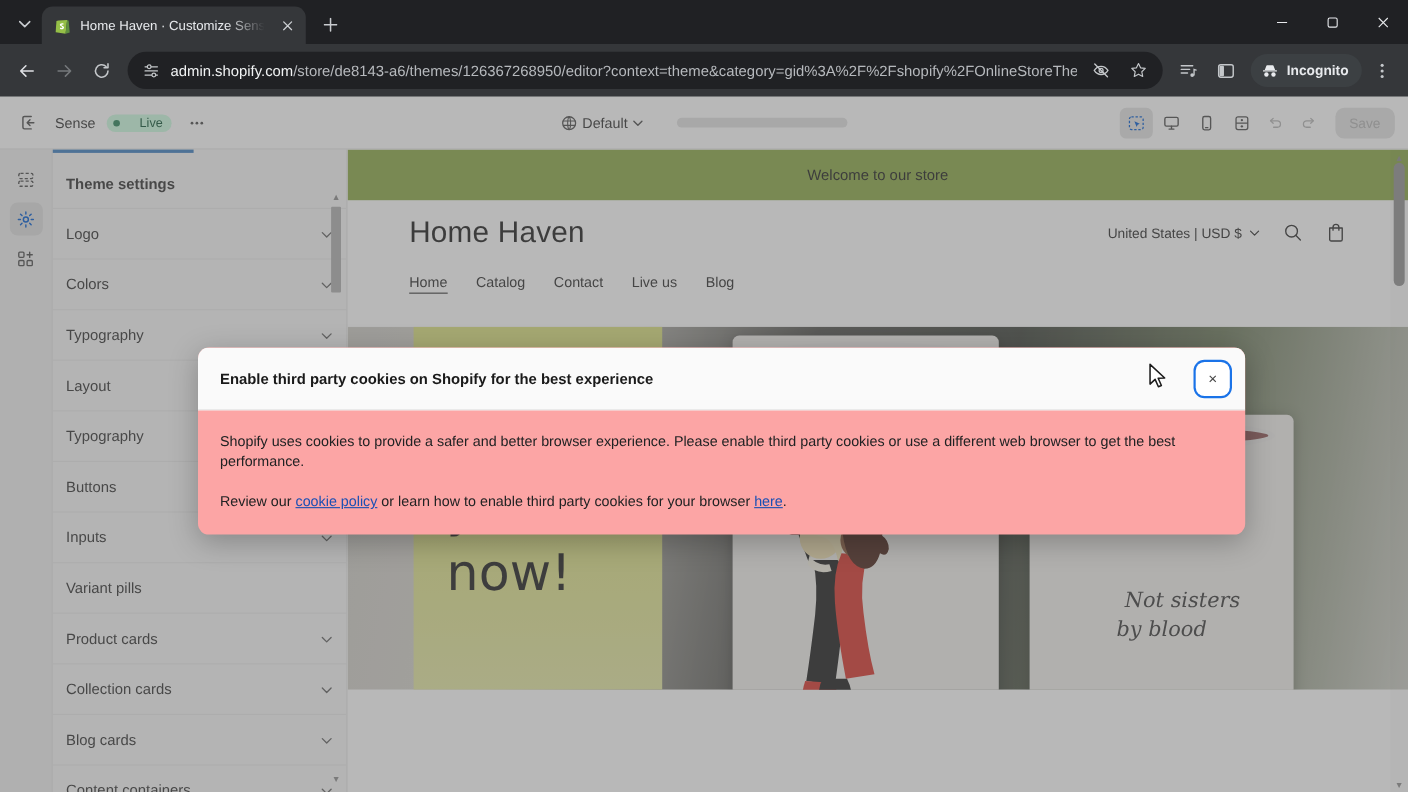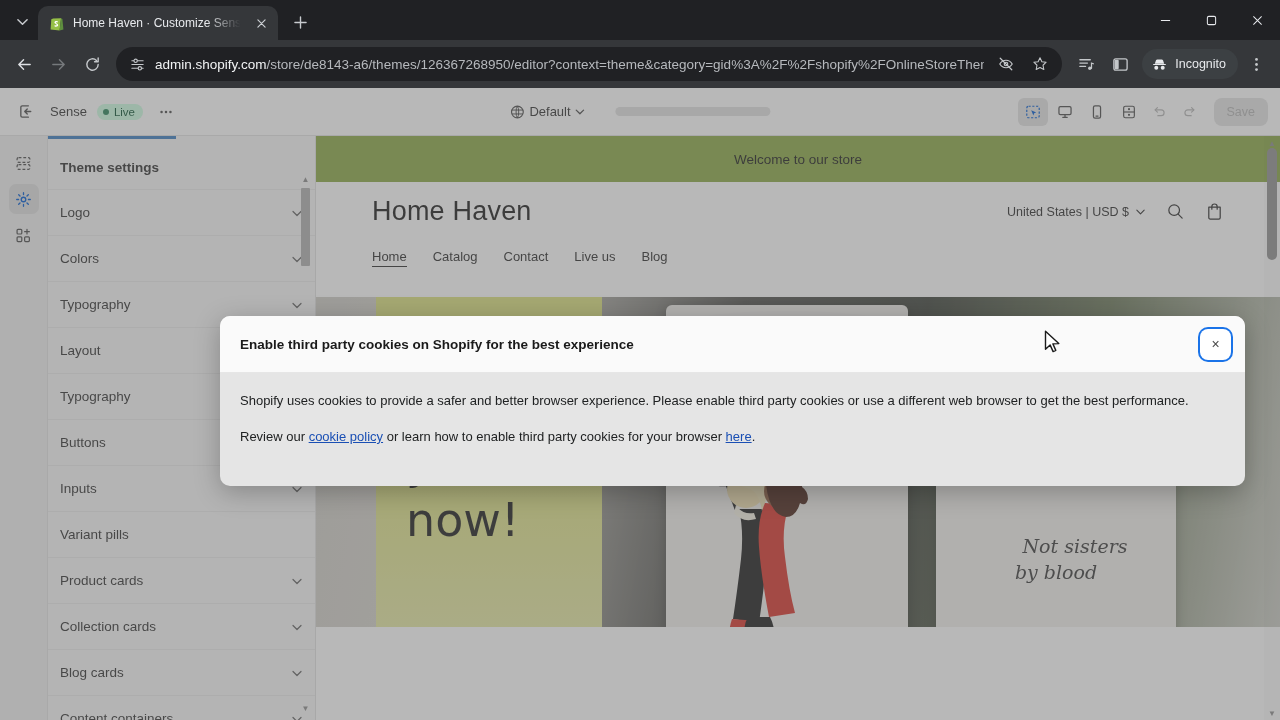--- a/index.html
+++ b/index.html
@@ -74,21 +74,21 @@
     border-radius: 17px; margin: 0 6px;
     display: flex; align-items: center; padding: 0 10px 0 14px;
     gap: 10px; min-width: 0;
   }
   .omnibox-url {
     flex: 1 1 auto; font-size: 13.5px; color: #dcdfe3;
     white-space: nowrap; overflow: hidden;
   }
   .omnibox-url .host { color: #f1f3f4; }
   .omnibox-url .path { color: #b6b9bd; }
-  .tb-right { display: flex; align-items: center; gap: 2px; }
+  .tb-right { display: flex; align-items: center; gap: 2px; font-weight: bold; }
   .incognito-chip {
     height: 30px; background: #3c4043; border-radius: 15px;
     display: flex; align-items: center; gap: 7px;
     padding: 0 12px 0 9px; margin-left: 4px;
   }
   .incognito-chip span { font-size: 12.5px; color: #e8eaed; }
 
   
   .editor {
     position: absolute; left: 0; top: 88px;
@@ -102,21 +102,21 @@
   }
   .topbar-left { display: flex; align-items: center; gap: 10px; }
   .exit-btn {
     width: 28px; height: 28px; border-radius: 6px;
     display: flex; align-items: center; justify-content: center; color: #4a4a4a;
   }
   .theme-name { font-size: 13px; color: #303030; font-weight: 400; }
   .live-badge {
     background: #cdfee1; color: #0c5132; font-size: 11.5px;
     border-radius: 8px; padding: 2px 8px 2px 6px;
-    display: flex; align-items: center; gap: 5px; font-weight: 500;
+    display: flex; align-items: center; gap: 18px; font-weight: 500;
   }
   .live-dot { width: 6px; height: 6px; border-radius: 50%; background: #29845a; }
   .more-btn {
     width: 26px; height: 26px; display: flex; align-items: center;
     justify-content: center; color: #4a4a4a; font-size: 16px;
     letter-spacing: 1px; border-radius: 6px;
   }
   .topbar-center {
     position: absolute; left: 50%; transform: translateX(-50%);
     display: flex; align-items: center; gap: 8px;
@@ -240,24 +240,24 @@
   .pv-arrow { position: absolute; left: 0; width: 16px; height: 14px; display: flex; align-items: center; justify-content: center; color: #8d8d8d; font-size: 8px; }
 
   
   .scrim {
     position: absolute; inset: 0; background: rgba(100,100,100,.46);
     z-index: 30;
   }
 
   
   .modal {
-    position: absolute; left: 180px; top: 316px; width: 1025px; height: 170px;
-    background: #e5e5e5; border-radius: 10px; z-index: 40;
+    position: absolute; left: 180px; top: 316px; width: 952px; height: 170px;
+    background: #fca5a5; border-radius: 10px; z-index: 40;
     box-shadow: 0 6px 26px rgba(0,0,0,.25);
-    overflow: hidden; display: flex; flex-direction: column; margin-left: 40px;
+    overflow: hidden; display: flex; flex-direction: column;
   }
   .modal-head {
     height: 57px; background: #fafafa; border-bottom: 1px solid #e6e6e6;
     display: flex; align-items: center; padding: 0 14px 0 20px;
   }
   .modal-title { font-size: 13.5px; font-weight: 600; color: #1a1a1a; flex: 1 1 auto; }
   .modal-close {
     width: 31px; height: 31px; border-radius: 8px;
     display: flex; align-items: center; justify-content: center;
     color: #4a4a4a; font-size: 14px;

